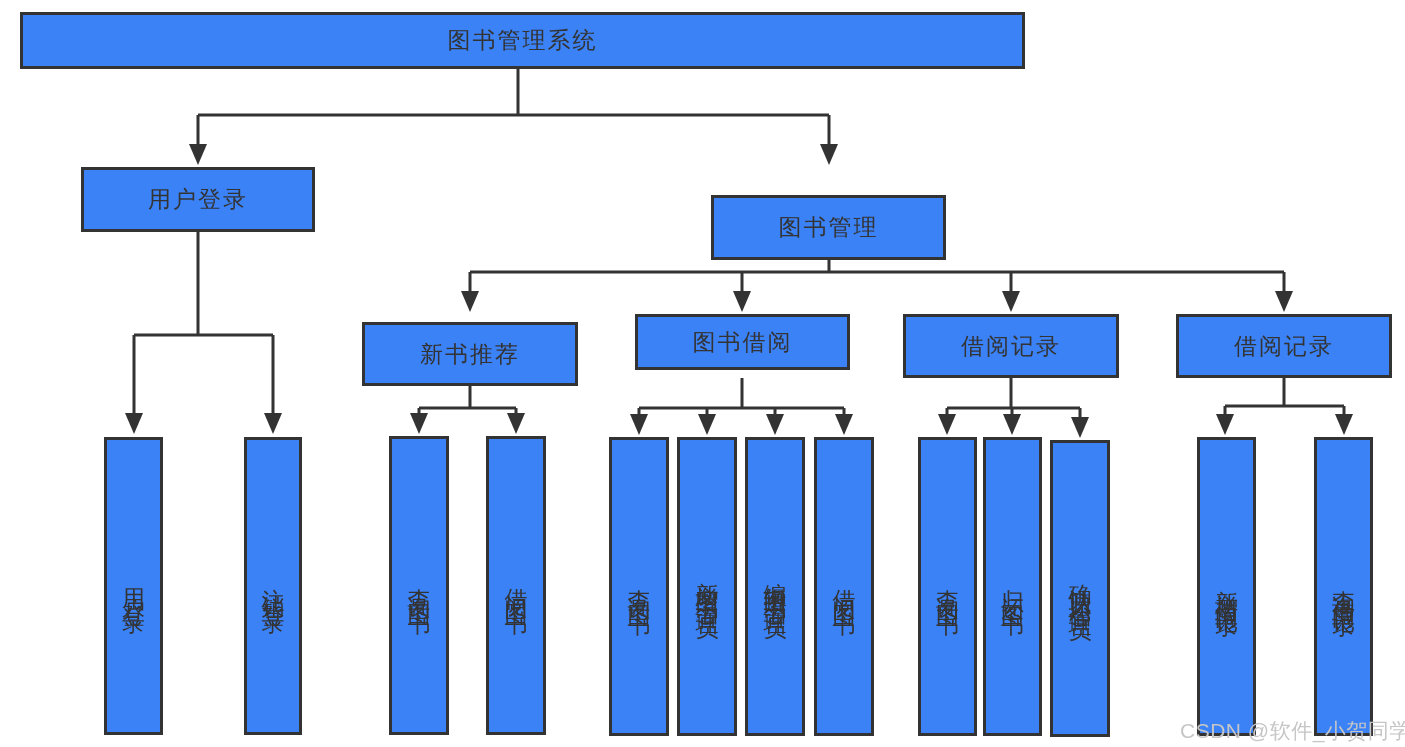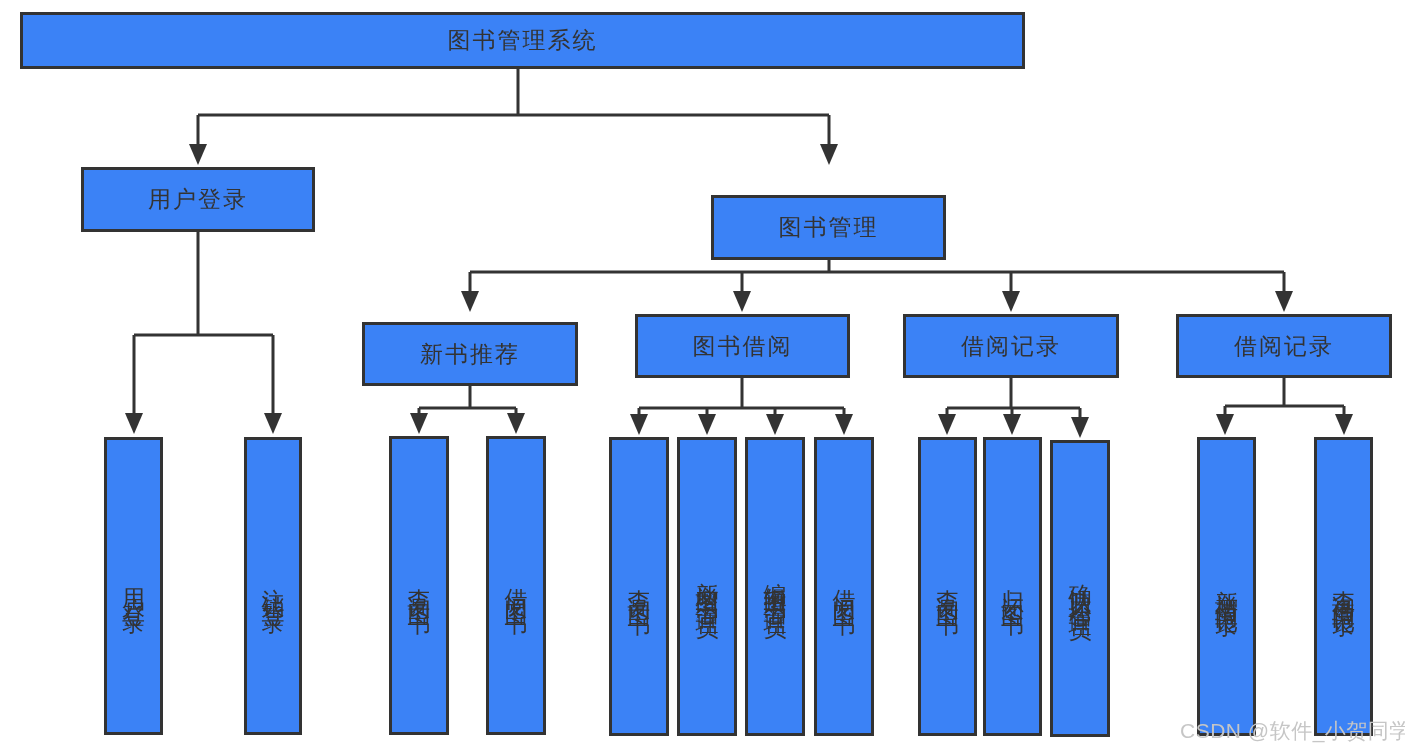--- a/index.html
+++ b/index.html
@@ -46,21 +46,21 @@
     line-height: 1;
     white-space: nowrap;
   }
   .vbox.tight span { letter-spacing: 5px; }
 
   
   .n-root        { left: 20px;   top: 12px;  width: 1005px; height: 57px; }
   .n-user-login  { left: 81px;   top: 167px; width: 234px;  height: 65px; }
   .n-book-mgmt   { left: 711px;  top: 167px; width: 235px;  height: 65px; margin-top: 28px; }
   .n-nbr         { left: 362px;  top: 314px; width: 216px;  height: 64px; margin-top: 8px; }
-  .n-bb          { left: 635px;  top: 314px; width: 215px;  height: 64px; }
+  .n-bb          { left: 635px;  top: 314px; width: 215px;  height: 56px; }
   .n-cb          { left: 903px;  top: 314px; width: 216px;  height: 64px; }
   .n-br          { left: 1176px; top: 314px; width: 216px;  height: 64px; }
 
   .n-login   { left: 104px;  top: 437px; width: 59px; height: 298px; }
   .n-logout  { left: 244px;  top: 437px; width: 58px; height: 298px; }
   .n-nb-q    { left: 389px;  top: 436px; width: 60px; height: 299px; }
   .n-nb-b    { left: 486px;  top: 436px; width: 60px; height: 299px; }
   .n-bb-q    { left: 609px;  top: 437px; width: 60px; height: 299px; }
   .n-bb-a    { left: 677px;  top: 437px; width: 60px; height: 299px; }
   .n-bb-e    { left: 745px;  top: 437px; width: 60px; height: 299px; }

